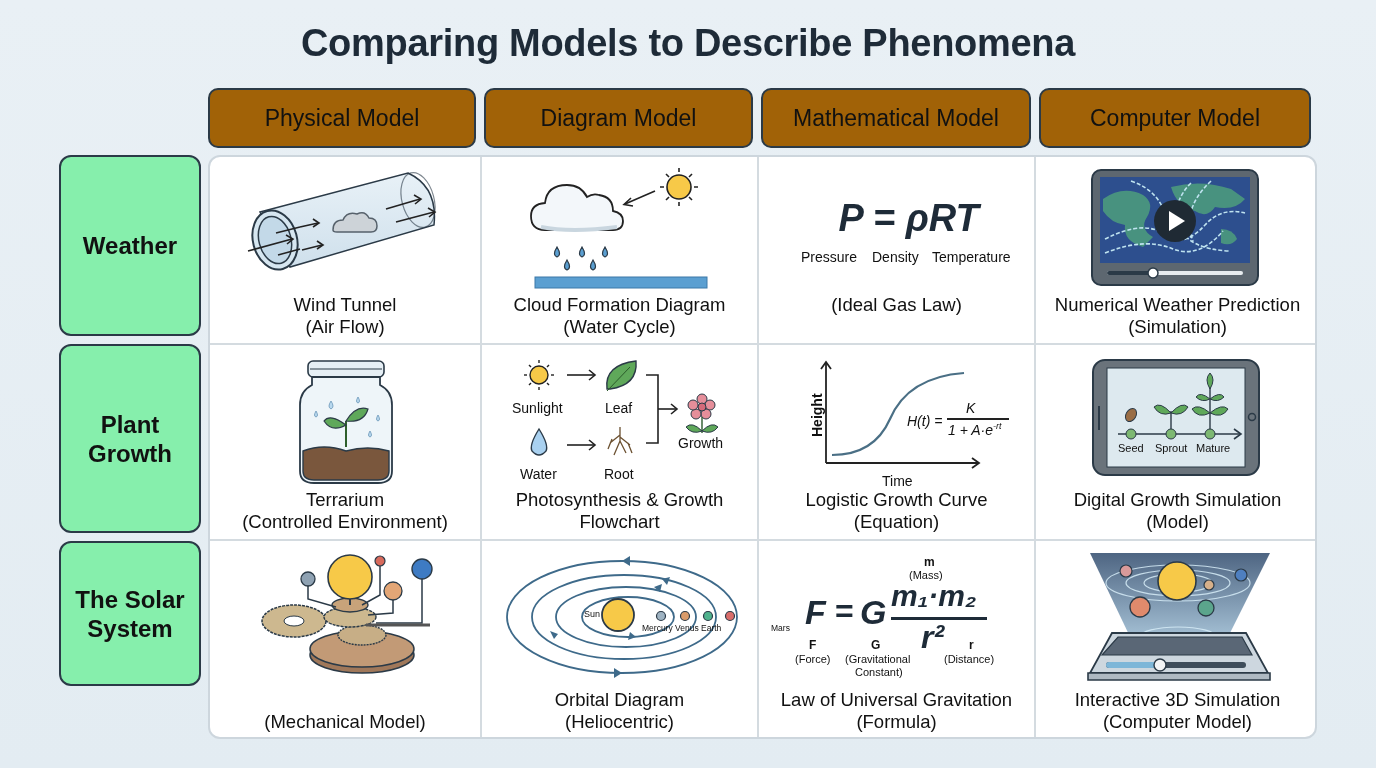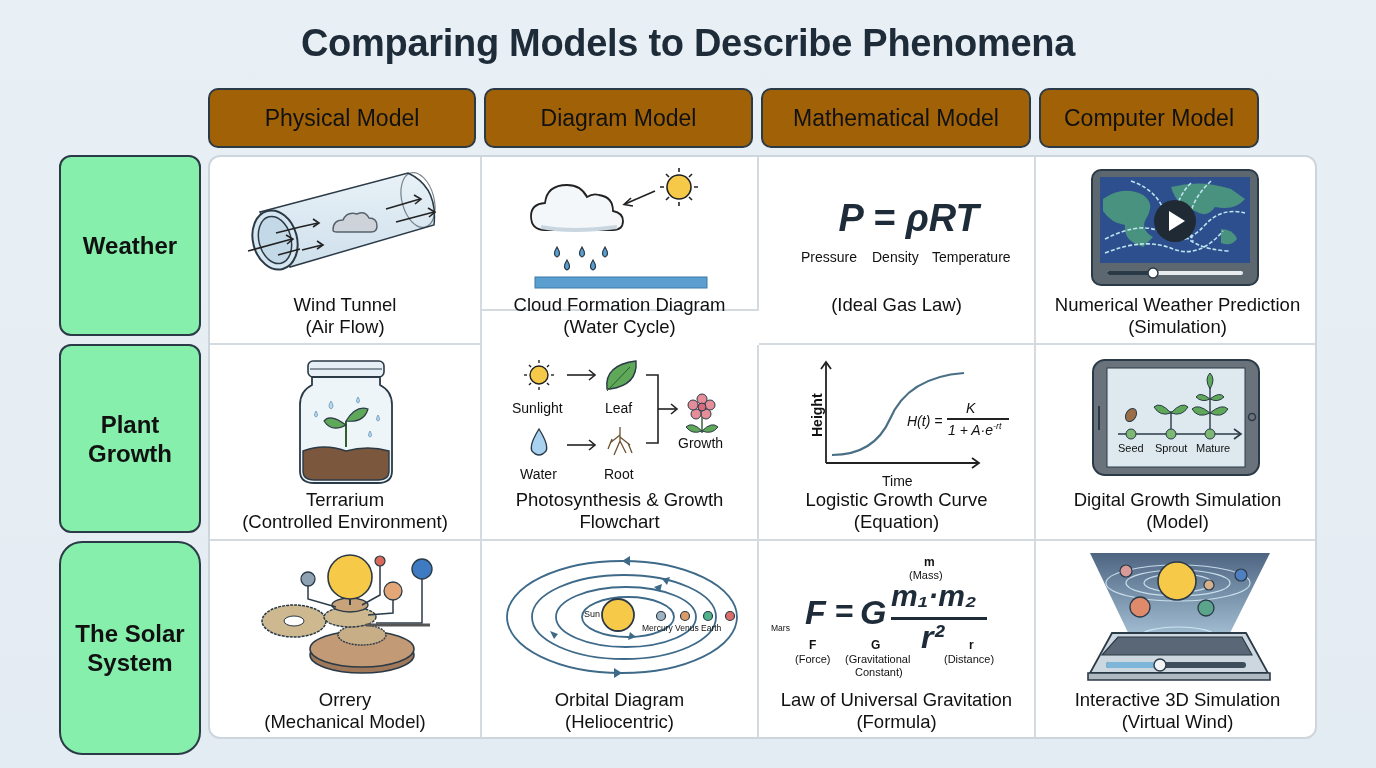--- a/index.html
+++ b/index.html
@@ -47,34 +47,34 @@
 
 <div class="col-header" style="left:208px;width:268px;">
     <span>Physical Model</span>
   </div>
 <div class="col-header" style="left:484px;width:269px;">
     <span>Diagram Model</span>
   </div>
 <div class="col-header" style="left:761px;width:270px;">
     <span>Mathematical Model</span>
   </div>
-<div class="col-header" style="left:1039px;width:220px;">
+<div class="col-header" style="left:1039px;width:272px;">
     <span>Computer Model</span>
   </div>
 
 <div class="row-label" style="top:155px;height:181px;">
   <div><span>Weather</span></div>
 </div>
 <div class="row-label" style="top:344px;height:189px;">
   <div>
       <div>Plant</div>
       <div>Growth</div>
     </div>
 </div>
-<div class="row-label" style="top:541px;height:214px;border-radius:23px;">
+<div class="row-label" style="top:541px;height:145px;">
   <div>
       <div>The Solar</div>
       <div>System</div>
     </div>
 </div>
 
 <div class="grid">
 
   <div class="cell" style="left:0;top:0;width:272px;height:188px;text-decoration:underline;">
     <svg style="left:28px;top:10px;" width="210" height="110" viewBox="0 0 210 110">
@@ -101,21 +101,21 @@
         <line x1="148" y1="42" x2="182" y2="32"></line>
           <path d="M176 28 L183 32 L177 37"></path>
         <line x1="158" y1="55" x2="196" y2="45"></line>
           <path d="M190 41 L197 45 L191 50"></path>
       </g>
     </svg>
     <div class="cap" style="top:137px;">Wind Tunnel</div>
     <div class="cap" style="top:159px;">(Air Flow)</div>
   </div>
 
-  <div class="cell" style="left:272px;top:0;width:277px;height:154px;">
+  <div class="cell" style="left:272px;top:0;width:277px;height:188px;">
     <svg style="left:45px;top:8px;" width="190" height="125" viewBox="0 0 190 125">
       <path d="M18 65 q-14 0-14-14 q0-12 14-13 q2-18 22-18 q14 0 20 12 q6-4 12-2 q14 2 14 16 q10 2 10 10 q0 9-10 9 z" fill="#f3f7fa" stroke="#222" stroke-width="1.8"></path>
       <path d="M14 62 q30 6 76 0" stroke="#c9d6df" stroke-width="4" fill="none"></path>
       <line x1="128" y1="26" x2="98" y2="39" stroke="#222" stroke-width="1.6"></line>
       <path d="M104 33 L97 39.5 L106 41" stroke="#222" stroke-width="1.6" fill="none"></path>
       <circle cx="152" cy="22" r="12" fill="#f7c948" stroke="#222" stroke-width="1.6"></circle>
       <g stroke="#222" stroke-width="1.6">
         <line x1="152" y1="3" x2="152" y2="7"></line>
           <line x1="152" y1="37" x2="152" y2="41"></line>
         <line x1="133" y1="22" x2="137" y2="22"></line>
@@ -305,21 +305,20 @@
           <path d="M104 54 L122 44 L122 12"></path>
         <path d="M110 64 L135 62 L135 46"></path>
           <path d="M118 72 L164 72 L164 20"></path>
       </g>
       <line x1="108" y1="74" x2="172" y2="74" stroke="#555" stroke-width="3"></line>
       <circle cx="50" cy="28" r="7" fill="#8fa2b3" stroke="#2b3a47" stroke-width="1.3"></circle>
       <circle cx="122" cy="10" r="5" fill="#d86a5c" stroke="#2b3a47" stroke-width="1.2"></circle>
       <circle cx="135" cy="40" r="9" fill="#e3a676" stroke="#2b3a47" stroke-width="1.3"></circle>
       <circle cx="164" cy="18" r="10" fill="#3e7bc3" stroke="#2b3a47" stroke-width="1.4"></circle>
     </svg>
-    <div class="cap" style="top:148px;">Orrery</div>
     <div class="cap" style="top:170px;">(Mechanical Model)</div>
   </div>
 
   <div class="cell" style="left:272px;top:384px;width:277px;height:200px;border-bottom:none;text-decoration:underline;">
     <svg style="left:20px;top:8px;" width="240" height="130" viewBox="0 0 240 130">
       <g fill="none" stroke="#3e6a8a" stroke-width="1.8">
         <ellipse cx="120" cy="68" rx="115" ry="56"></ellipse>
         <ellipse cx="122" cy="68" rx="92" ry="42"></ellipse>
         <ellipse cx="124" cy="68" rx="70" ry="30"></ellipse>
         <ellipse cx="126" cy="68" rx="46" ry="20"></ellipse>
@@ -389,16 +388,16 @@
       <circle cx="60" cy="58" r="10" fill="#e08a6c" stroke="#2b3a47" stroke-width="1.3"></circle>
       <circle cx="126" cy="59" r="8" fill="#5ba58c" stroke="#2b3a47" stroke-width="1.3"></circle>
       <path d="M32 84 L166 84 L188 124 L10 124 Z" fill="#cdd7df" stroke="#2b3a47" stroke-width="1.8"></path>
       <path d="M8 124 L190 124 L190 131 L8 131 Z" fill="#aeb9c2" stroke="#2b3a47" stroke-width="1.6"></path>
       <path d="M38 88 L162 88 L172 106 L22 106 Z" fill="#5a6776" stroke="#2b3a47" stroke-width="1.2"></path>
       <rect x="26" y="113" width="140" height="6" rx="3" fill="#3e4d5b"></rect>
       <rect x="26" y="113" width="52" height="6" rx="3" fill="#7db6d8"></rect>
       <circle cx="80" cy="116" r="6" fill="#f2f4f6" stroke="#2b3a47" stroke-width="1.4"></circle>
     </svg>
     <div class="cap" style="top:148px;">Interactive 3D Simulation</div>
-    <div class="cap" style="top:170px;">(Virtual Wind)</div>
+    <div class="cap" style="top:170px;">(Computer Model)</div>
   </div>
 
 </div>
 
 </body></html>

